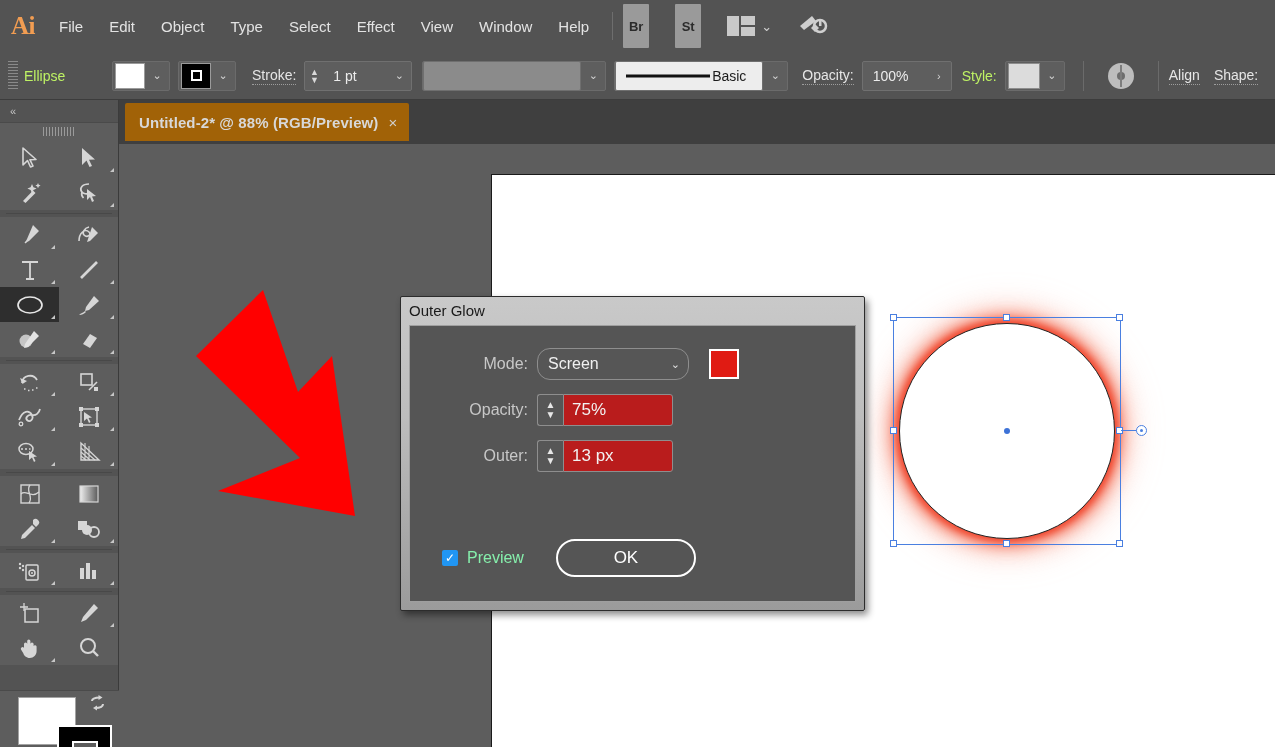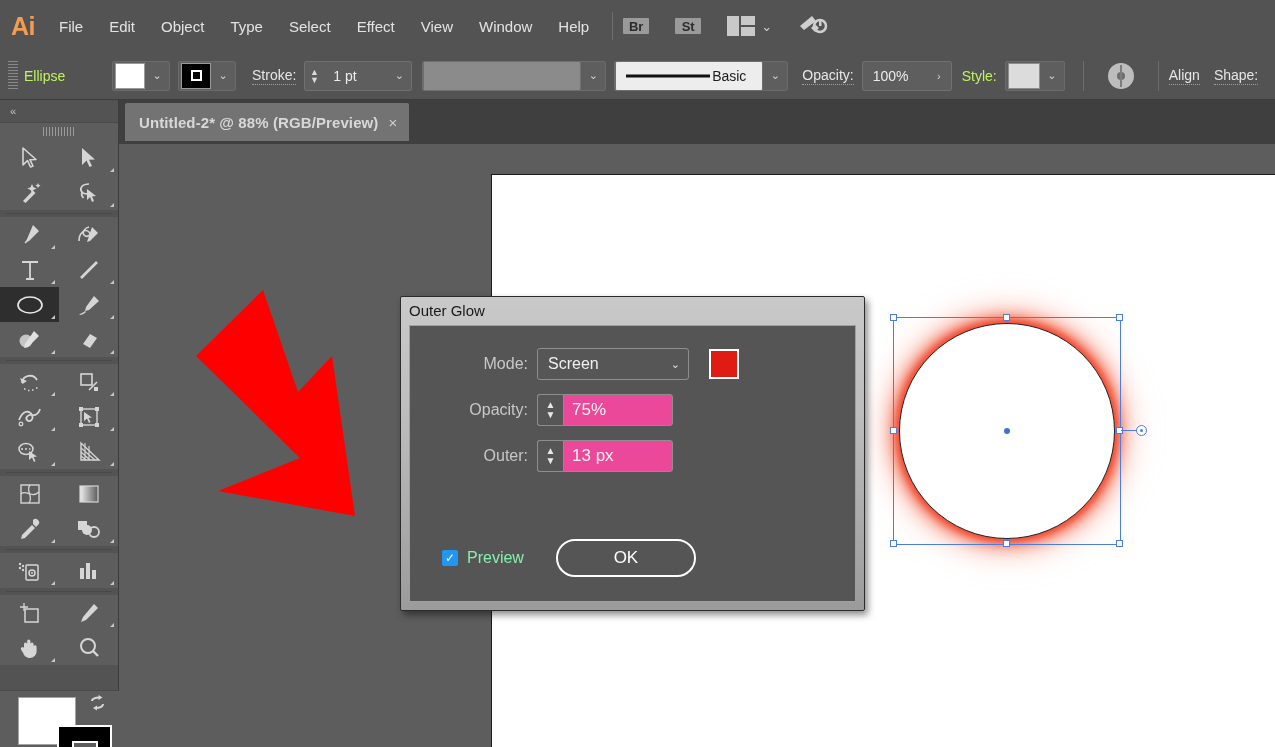--- a/index.html
+++ b/index.html
@@ -14,32 +14,32 @@
 
   
   .menubar {
     position: absolute; left: 0; top: 0; width: 1275px; height: 52px;
     background: #535353;
     display: flex; align-items: center;
   }
   .ai-logo {
     width: 46px; text-align: center;
     color: #f29d52; font-size: 25px; font-weight: bold;
-    font-family: Liberation Sans, sans-serif;
+    font-family: Liberation Serif, serif;
     letter-spacing: -0.5px;
   }
   .menu-item {
     color: #e3e3e3; font-size: 15px; padding: 6px 13px;
     white-space: nowrap;
   }
   .menu-sep {
     width: 1px; height: 28px; background: #6e6e6e; margin: 0 10px;
   }
   .mini-app {
-    width: 26px; height: 16px; background: #9a9a9a; color: #2b2b2b;
+    width: 26px; height: 44px; background: #9a9a9a; color: #2b2b2b;
     font-size: 13px; font-weight: bold; display: flex;
     align-items: center; justify-content: center;
     margin-right: 26px; border-radius: 1px;
   }
   .layout-icon {
     width: 28px; height: 20px; position: relative; margin-right: 6px;
   }
   .layout-icon i {
     position: absolute; background: #c9c9c9; display: block;
   }
@@ -190,21 +190,21 @@
     position: absolute; right: 12px; top: 4px; color: #d6d6d6; font-size: 18px;
   }
 
   
   .tabbar {
     position: absolute; left: 119px; top: 100px; right: 0; height: 44px;
     background: #3f3f3f;
   }
   .doctab {
     position: absolute; left: 6px; top: 3px; height: 38px;
-    background: #737373;
+    background: #a16207;
     display: flex; align-items: center; padding: 0 12px 0 14px;
     border-top-left-radius: 2px; border-top-right-radius: 2px;
   }
   .doctab .title {
     color: #d8d8d8; font-size: 15px; font-weight: bold; letter-spacing: .1px;
   }
   .doctab .x { color: #d0d0d0; font-size: 15px; margin-left: 10px; }
 
   
   .canvas {
@@ -281,39 +281,39 @@
   .row {
     display: flex; align-items: center; height: 32px;
     margin-bottom: 14px;
   }
   .row-label {
     color: #c8c8c8; font-size: 16px; text-align: right;
     width: 118px; margin-right: 9px;
   }
   .select {
     width: 152px; height: 32px; background: #565656;
-    border: 1px solid #8e8e8e; border-radius: 3px;
+    border: 1px solid #8e8e8e; border-radius: 13px;
     display: flex; align-items: center; justify-content: space-between;
     padding: 0 8px 0 10px; color: #f0f0f0; font-size: 16px;
   }
   .select .cv { font-size: 11px; color: #e0e0e0; }
   .color-chip {
     width: 30px; height: 30px; background: #e01b13;
     border: 2px solid #ffffff; margin-left: 20px;
   }
   .spin {
     width: 26px; height: 32px; background: #565656;
     border: 1px solid #8e8e8e; border-right: none;
     border-radius: 3px 0 0 3px;
     display: flex; flex-direction: column;
     align-items: center; justify-content: center;
     color: #e8e8e8; font-size: 10px; line-height: 10px;
   }
   .text-field {
-    width: 110px; height: 32px; background: #ec4899;
+    width: 110px; height: 32px; background: #b91c1c;
     border: 1px solid #8e8e8e; border-radius: 0 3px 3px 0;
     display: flex; align-items: center; padding-left: 8px;
     color: #f2f2f2; font-size: 17px;
   }
   .dlg-footer {
     position: absolute; left: 0; right: 0; bottom: 24px;
     display: flex; align-items: center;
   }
   .chk-wrap { display: flex; align-items: center; margin-left: 32px; }
   .chk {

